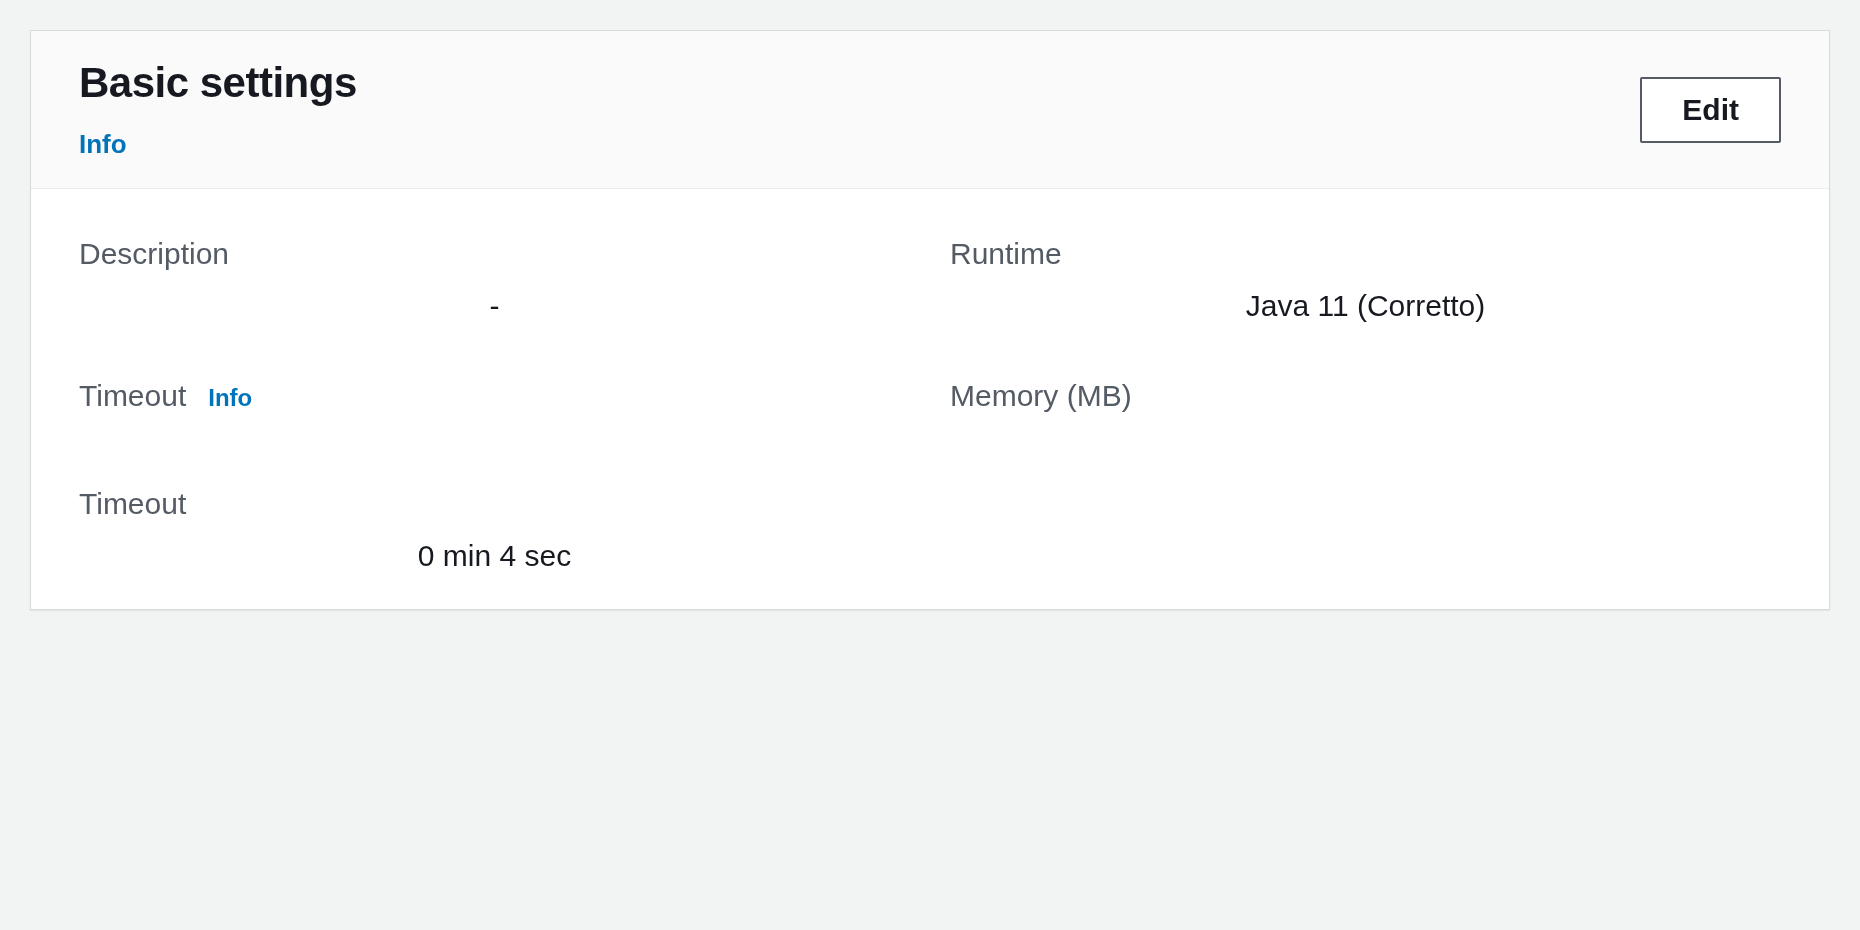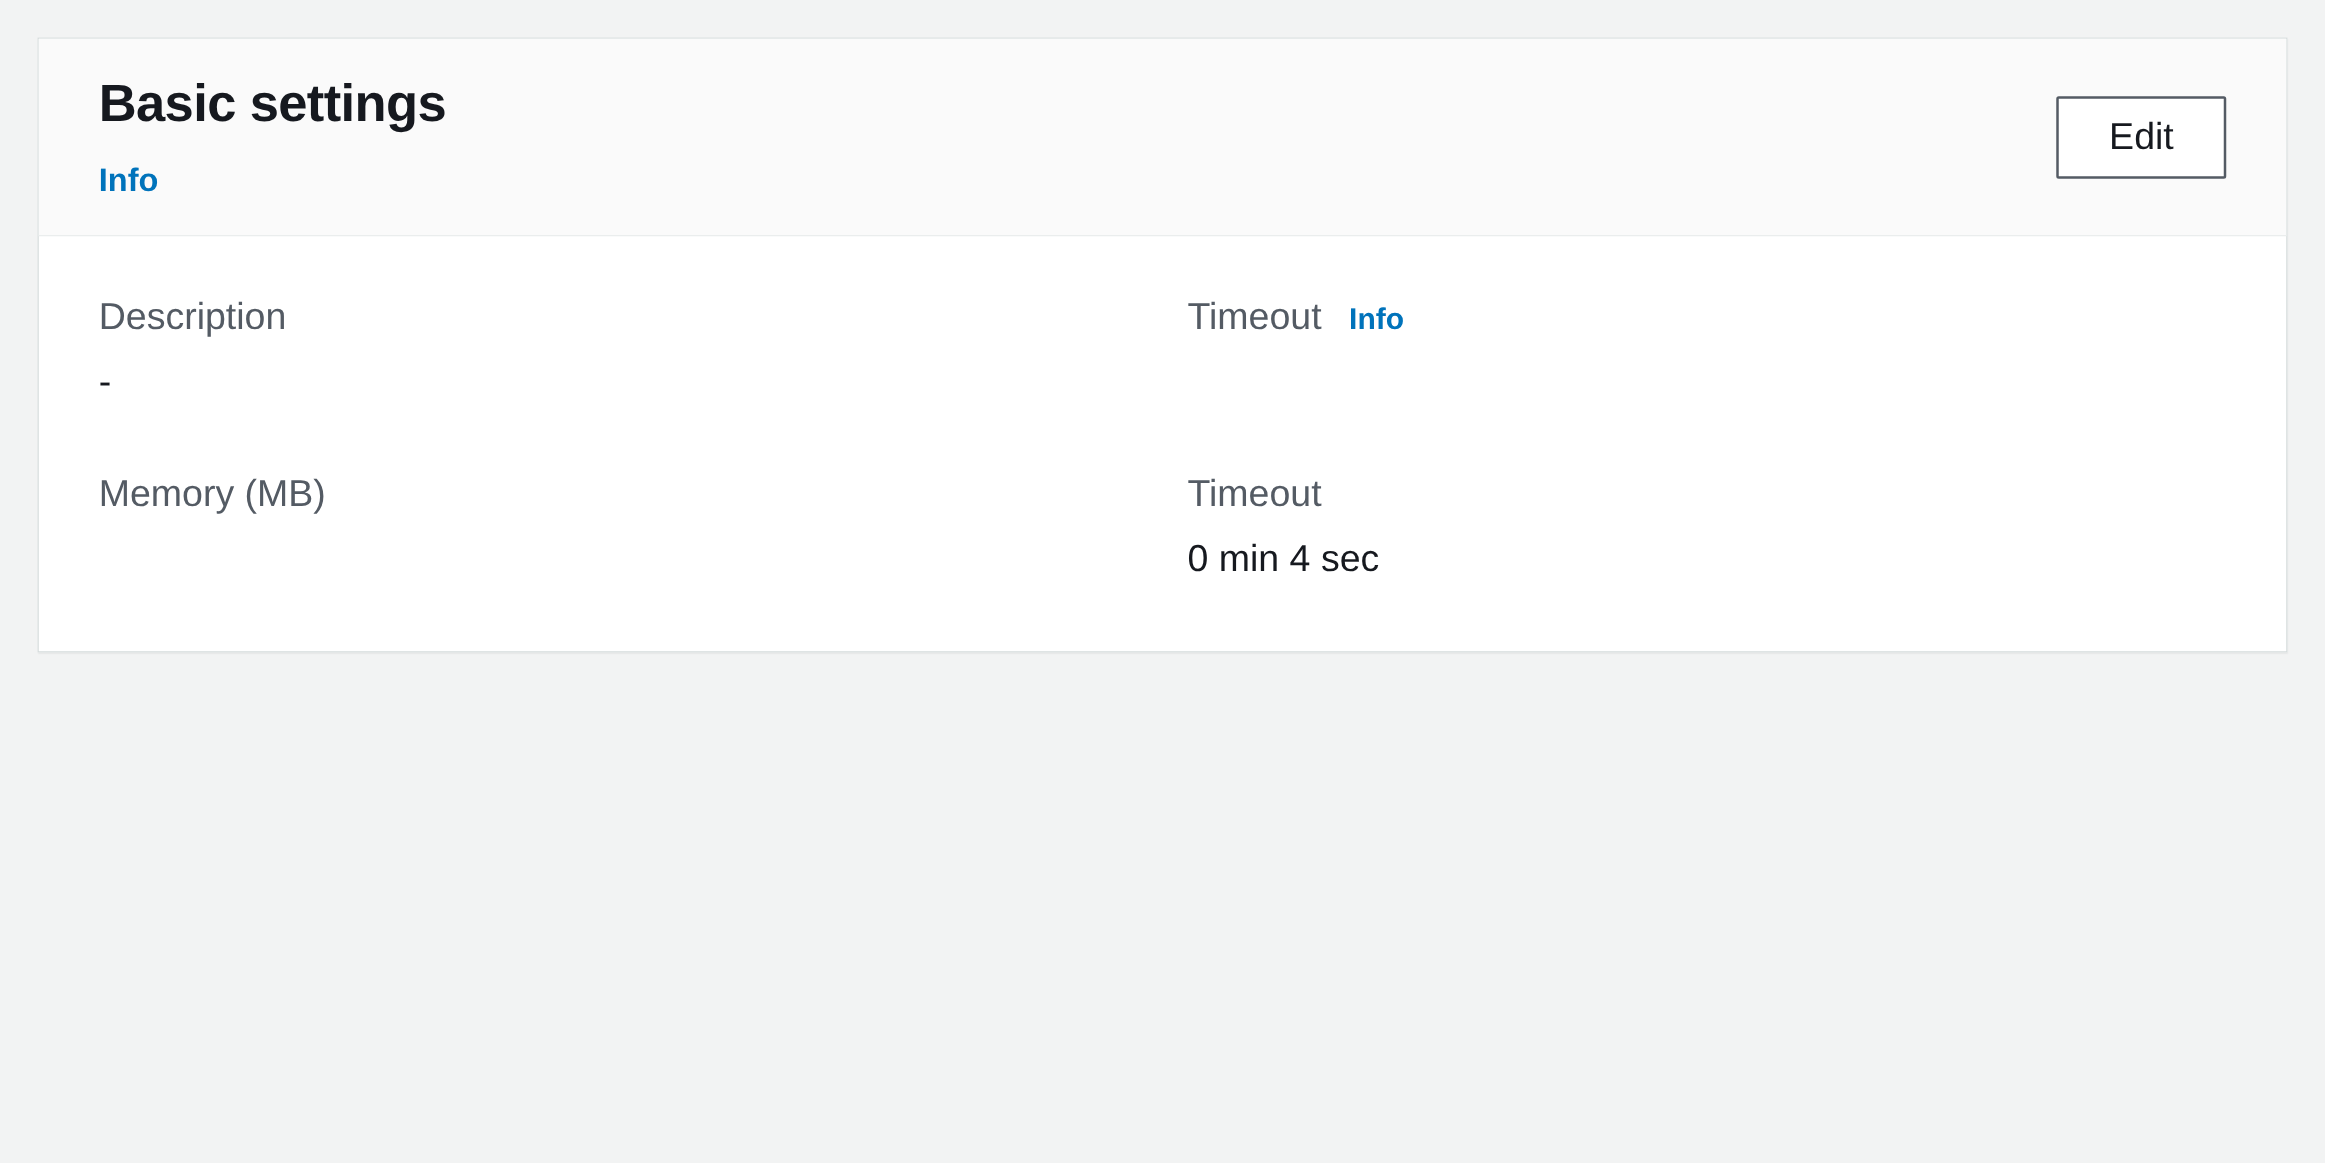--- a/index.html
+++ b/index.html
@@ -41,27 +41,28 @@
       font-size: 26px;
       font-weight: 700;
       color: #0073bb;
       cursor: pointer;
     }
     .edit-button {
       background: #fff;
       border: 2px solid #545b64;
       color: #16191f;
       font-size: 30px;
-      font-weight: 400;
+      font-weight: 700;
       padding: 14px 40px;
       cursor: pointer;
       border-radius: 2px;
     }
     .panel-body {
-      padding: 48px 48px 56px 48px;
+      padding: 48px 48px 36px 48px;
+      text-align: center;
     }
     .grid {
       display: grid;
       grid-template-columns: 1fr 1fr;
       column-gap: 40px;
       row-gap: 56px;
     }
     .field-label {
       font-size: 30px;
       color: #545b64;
@@ -94,20 +95,24 @@
   </div>
 
   <div class="panel-body">
     <div class="grid">
 
       <div>
         <div class="field-label">Description</div>
         <div class="field-value">-</div>
       </div>
 
+      <div>
+        <div class="field-label">Runtime</div>
+        <div class="field-value">Java 11 (Corretto)</div>
+      </div>
 
       <div>
         <div class="field-label">
           <span>Timeout</span>
           <a class="info-link-sm">Info</a>
         </div>
       </div>
 
       <div>
         <div class="field-label">Memory (MB)</div>

